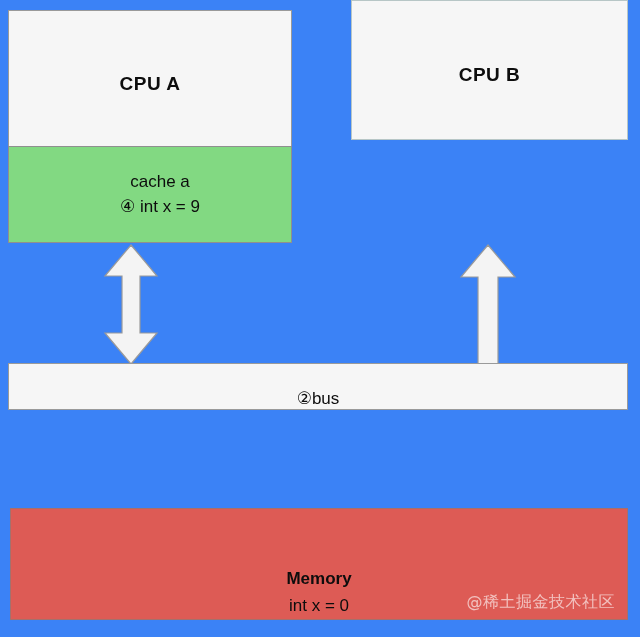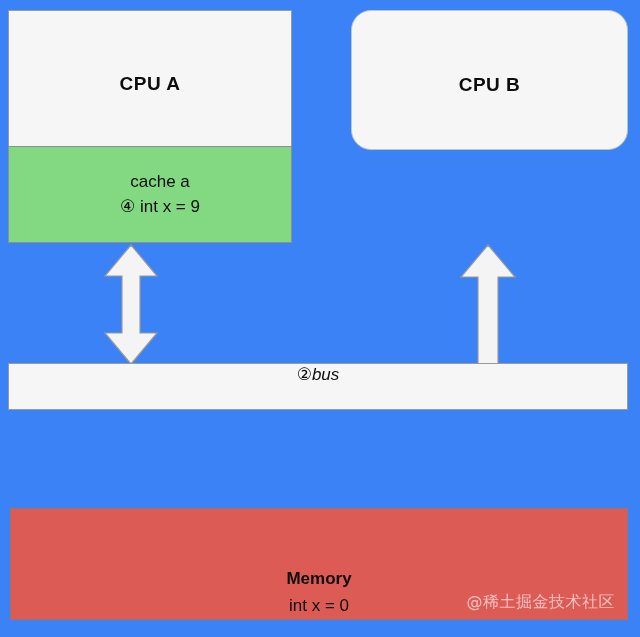--- a/index.html
+++ b/index.html
@@ -57,23 +57,22 @@
     line-height: 1.45;
     white-space: nowrap;
     text-align: center;
   }
   .cache-line.title { font-weight: normal; }
 
   
   .bus-box {
     background: #f6f6f6;
     display: flex;
-    align-items: flex-start;
+    align-items: flex-end;
     justify-content: center;
-    font-style: italic;
   }
   .bus-label {
     font-size: 17px;
     color: #0d0d0d;
     white-space: nowrap;
   }
 
   
   .memory-box {
     background: #dd5b55;
@@ -115,21 +114,21 @@
 
   <div class="box cpu-box" style="left:8px; top:10px; width:284px; height:137px;">
     <div class="cpu-title" style="top:62px;">CPU A</div>
   </div>
 
   <div class="cache green" style="left:8px; top:146px; width:284px; height:97px;">
     <div class="cache-line title">cache a</div>
     <div class="cache-line">④ int x = 9</div>
   </div>
 
-  <div class="box cpu-box" style="left:351px; top:10px; width:277px; height:140px; border-color:#b7c6c6;border-radius:20px;">
+  <div class="box cpu-box" style="left:351px; top:0; width:277px; height:140px; border-color:#b7c6c6;">
     <div class="cpu-title" style="top:63px;">CPU B</div>
   </div>
 
 
   <div class="arrow" style="left:103px; top:244px;">
     <svg width="56" height="121" viewBox="0 0 56 121">
       <polygon points="28,1 54,32 37,32 37,89 54,89 28,120 2,89 19,89 19,32 2,32" fill="#f4f4f4" stroke="#9a9a9a" stroke-width="1.2" stroke-linejoin="miter"></polygon>
     </svg>
   </div>
 

